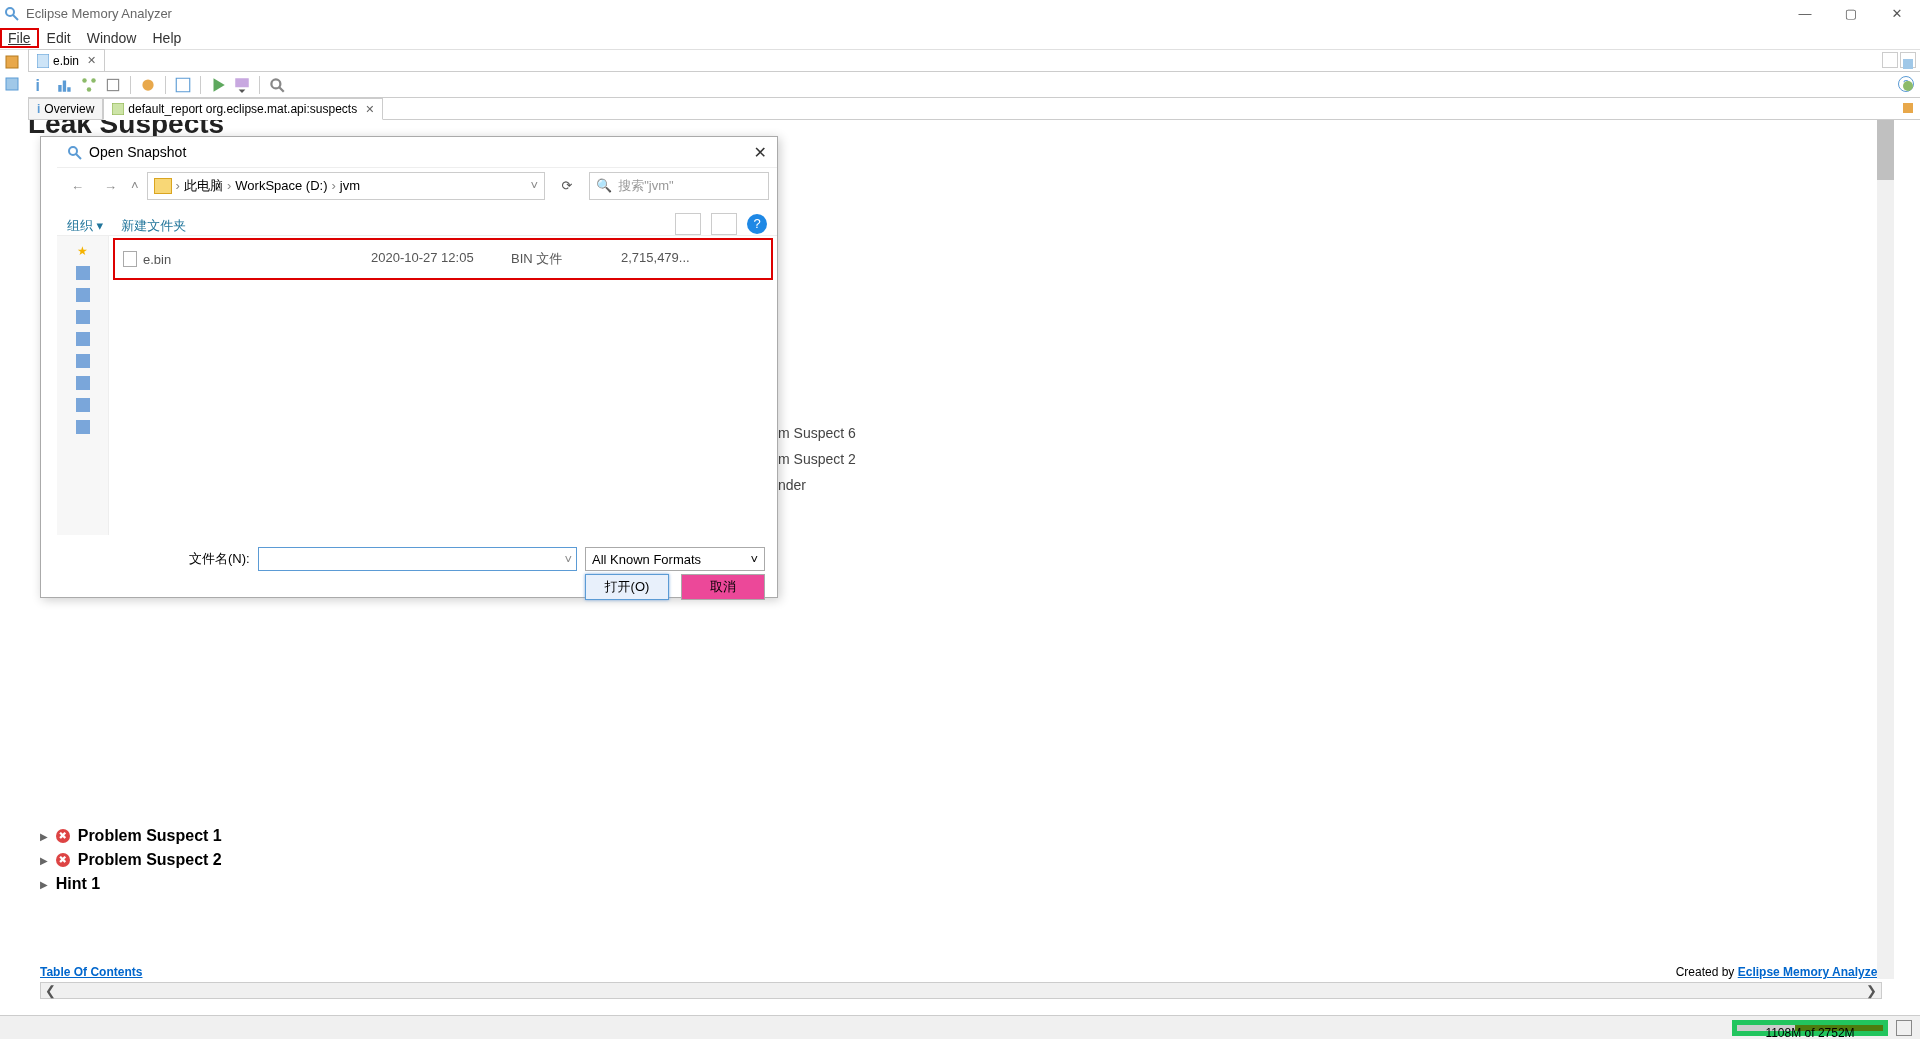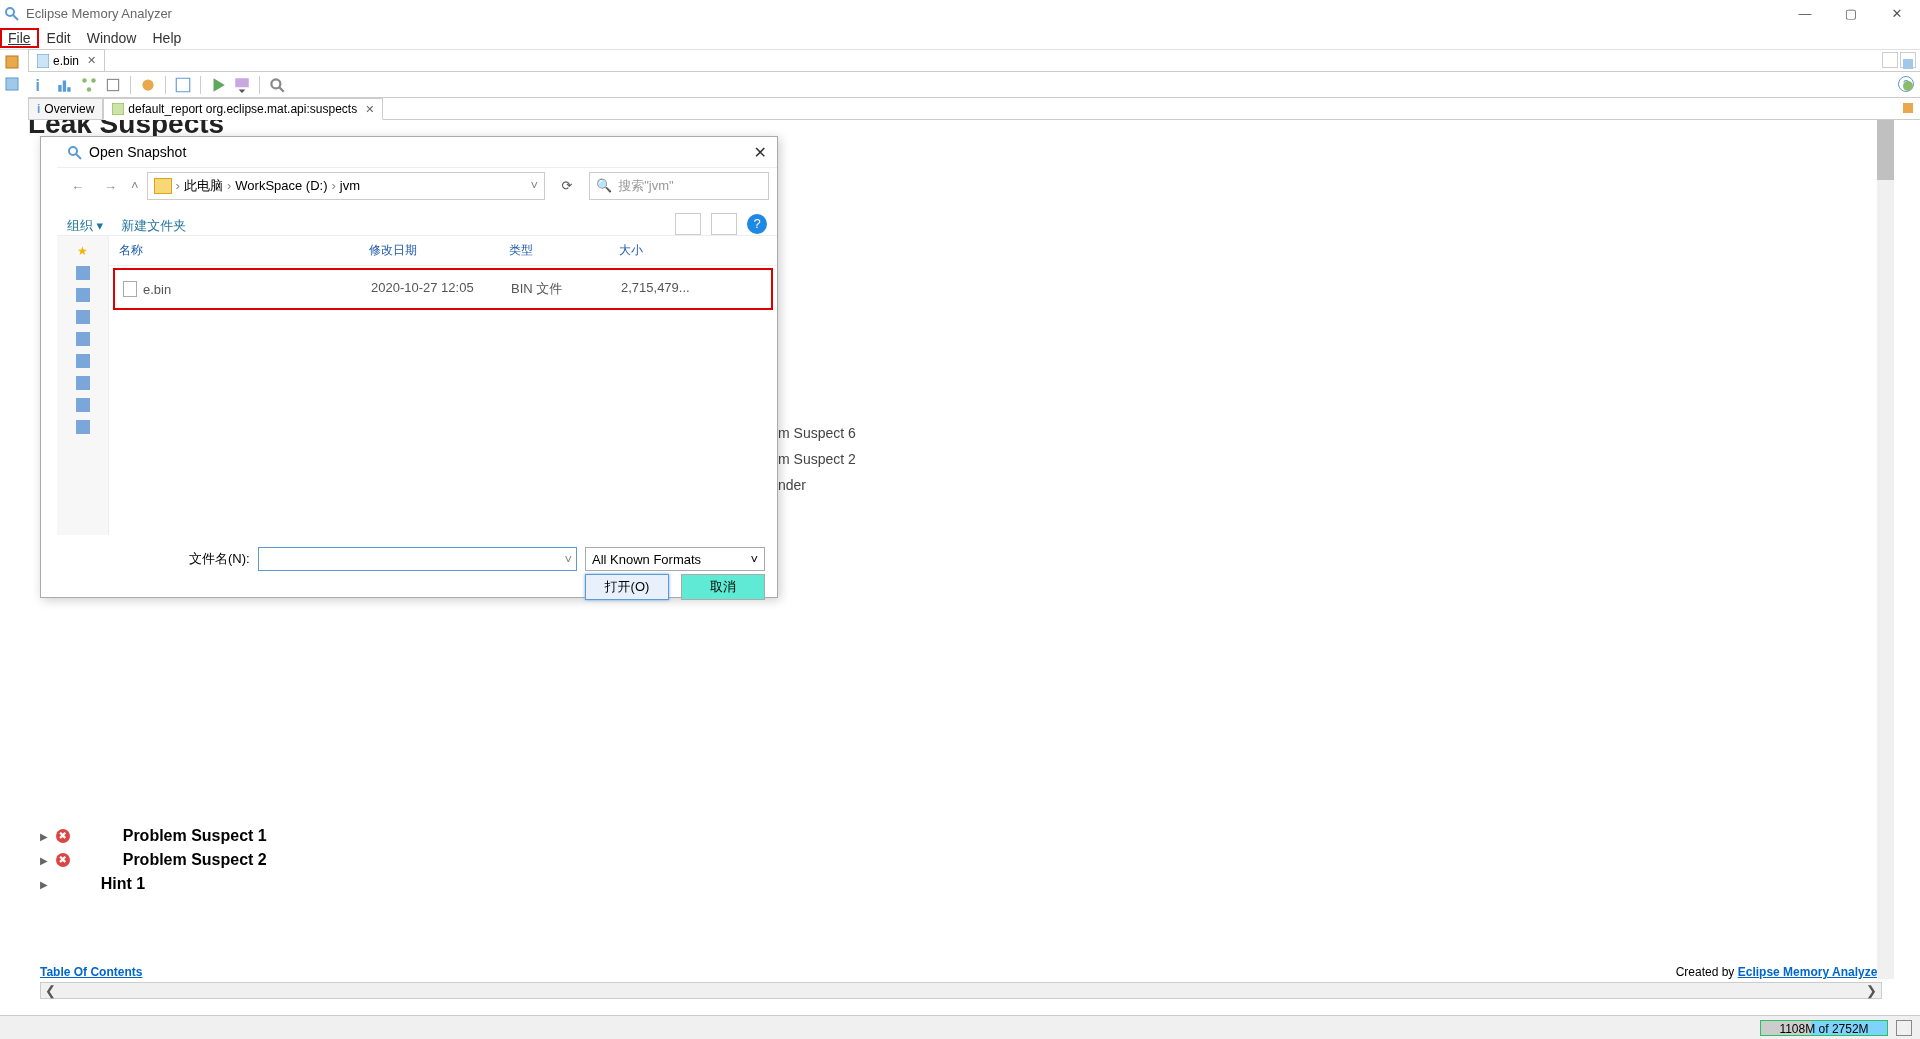--- a/index.html
+++ b/index.html
@@ -45,21 +45,21 @@
 .right-strip div { width: 16px; height: 16px; }
 
 
 .content { position: absolute; left: 28px; right: 26px; top: 120px; bottom: 30px; overflow: hidden; }
 .content .big-title { font-size: 28px; font-weight: bold; color: #222; margin-top: -12px; }
 .suspect-bg { position: absolute; top: 300px; left: 750px; font-size: 14px; color: #444; line-height: 26px; }
 .tree { position: absolute; bottom: 110px; left: 12px; }
 .tree-row { display: flex; align-items: center; gap: 8px; margin: 6px 0; }
 .tree-row .arrow { color: #666; font-size: 10px; }
 .tree-row .badge { width: 14px; height: 14px; border-radius: 50%; background: #d44; color: #fff; font-size: 10px; text-align: center; line-height: 14px; }
-.tree-row .label { font-weight: bold; font-size: 16px; margin-left: 45px; }
+.tree-row .label { font-weight: bold; font-size: 16px; }
 .footer-row { position: absolute; bottom: 30px; left: 12px; right: 12px; display: flex; justify-content: space-between; font-size: 12px; }
 .footer-row a { color: #0066cc; font-weight: bold; }
 .hscroll { position: absolute; bottom: 10px; left: 12px; right: 12px; height: 17px; background: #f0f0f0; border: 1px solid #ccc; display: flex; align-items:center; justify-content: space-between; }
 .hscroll span { padding: 0 4px; color: #555; }
 .vscroll { position: absolute; right: 0; top: 0; bottom: 30px; width: 17px; background: #f0f0f0; }
 .vscroll .thumb { position: absolute; top: 0; width: 100%; height: 60px; background: #c0c0c0; }
 
 
 .dialog { position: absolute; left: 40px; top: 136px; width: 738px; height: 462px; background: #fff; border: 1px solid #aaa; box-shadow: 2px 2px 10px rgba(0,0,0,.2); padding-left: 16px; }
 .dlg-title { height: 30px; display: flex; align-items: center; padding: 0 10px; justify-content: space-between; }
@@ -96,26 +96,26 @@
 .file-row div:nth-child(3){ width: 110px; }
 .file-row div:nth-child(4){ width: 90px; }
 .file-ico { width: 14px; height: 16px; border: 1px solid #aaa; background: #fff; }
 .dlg-bottom { padding: 12px; }
 .dlg-bottom .row1 { display: flex; align-items: center; gap: 8px; margin-bottom: 3px; padding-left: 120px;}
 .dlg-bottom .row1 label { font-size: 13px; }
 .dlg-bottom .row1 .fname { flex: 1; height: 24px; border: 1px solid #5b9bd5; max-width: 330px; }
 .dlg-bottom .row1 .fname-inner { height: 100%; display: flex; align-items: center; justify-content: flex-end; padding-right: 4px; color: #888; }
 .dlg-bottom .row1 .filter { width: 180px; height: 24px; border: 1px solid #aaa; display: flex; align-items: center; padding: 0 6px; font-size: 13px; justify-content: space-between; }
 .dlg-bottom .row2 { display: flex; justify-content: flex-end; gap: 12px; }
-.dlg-bottom .row2 button { width: 84px; height: 26px; border: 1px solid #aaa; background: #5eead4; font-size: 13px; }
+.dlg-bottom .row2 button { width: 84px; height: 26px; border: 1px solid #aaa; background: #ec4899; font-size: 13px; }
 .dlg-bottom .row2 button.primary { border: 1px solid #5b9bd5; background: #e8f0fb; box-shadow: 0 0 3px #7aa6da; }
 
 
 .statusbar { position: absolute; left: 0; right: 0; bottom: 0; height: 24px; background: #f0f0f0; border-top: 1px solid #ccc; display: flex; align-items: center; justify-content: flex-end; padding-right: 8px; gap: 8px; font-size: 12px; }
-.statusbar .meter { width: 128px; height: 16px; border: 1px solid #22c55e; position: relative; background: #7dd3fc; }
+.statusbar .meter { width: 156px; height: 16px; border: 5px solid #22c55e; position: relative; background: #4d7c0f; }
 .statusbar .meter .fill { position: absolute; left: 0; top: 0; bottom: 0; width: 40%; background: #ccc; }
 .statusbar .meter .txt { position: absolute; width: 100%; text-align: center; line-height: 16px; }
 .statusbar .trash { width: 16px; height: 16px; border: 1px solid #888; }
 .watermark { position: absolute; right: 10px; bottom: 4px; font-size: 11px; color: #ffb0b0; opacity: .6; }
 
 svg { display: block; }
 </style>
 </head>
 <body>
 
@@ -358,26 +358,20 @@
       <div class="sb-item"></div>
       <div class="sb-item"></div>
       <div class="sb-item"></div>
       <div class="sb-item"></div>
       <div class="sb-item"></div>
       <div class="sb-item"></div>
       <div class="sb-item"></div>
       <div class="sb-item"></div>
     </div>
     <div class="dlg-list">
-      <div class="dlg-headers">
-        <div>名称</div>
-        <div>修改日期</div>
-        <div>类型</div>
-        <div>大小</div>
-      </div>
       <div class="file-row-wrap">
         <div class="file-row">
           <div>
               <span class="file-ico"></span>
               <span>e.bin</span>
             </div>
           <div>2020-10-27 12:05</div>
           <div>BIN 文件</div>
           <div>2,715,479...</div>
         </div>

